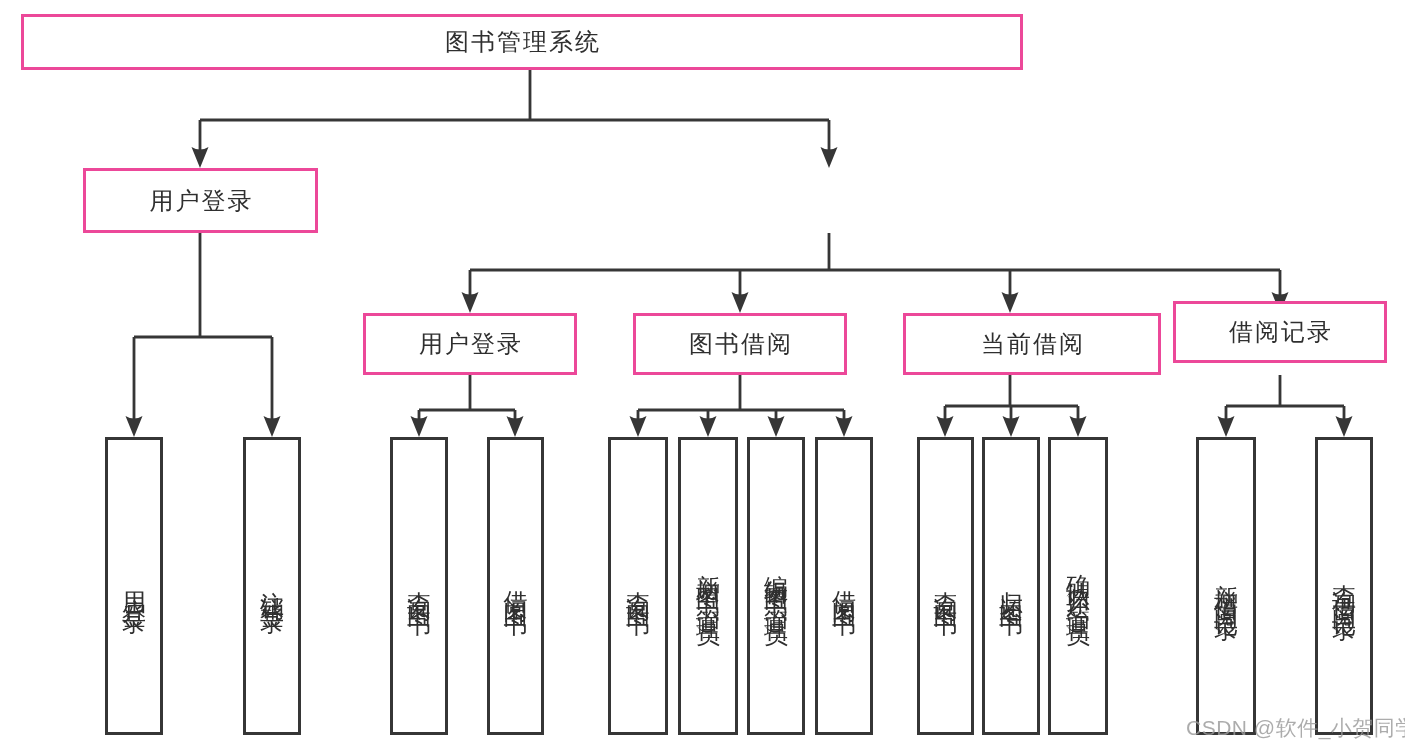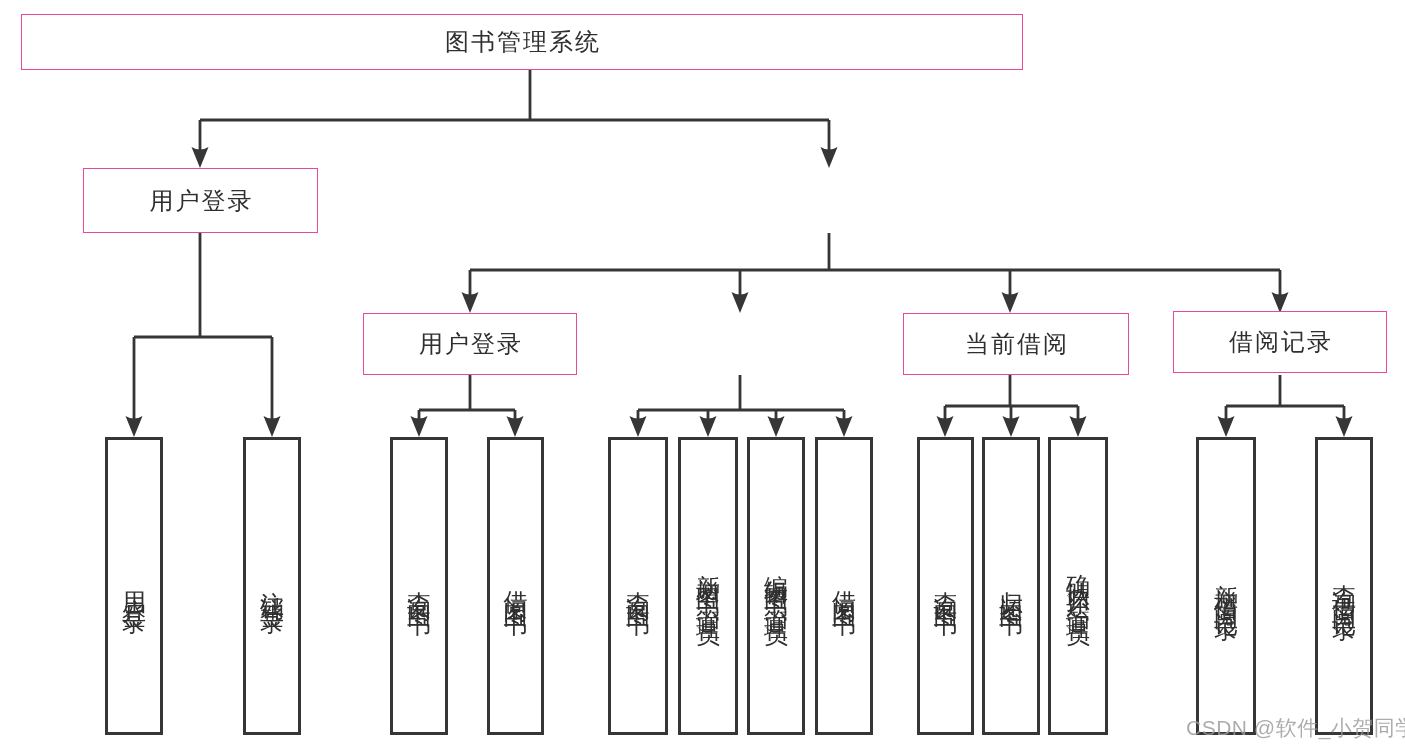--- a/index.html
+++ b/index.html
@@ -14,21 +14,21 @@
   }
   .wires {
     position: absolute;
     left: 0; top: 0;
     width: 1405px; height: 747px;
     pointer-events: none;
   }
   .node {
     position: absolute;
     box-sizing: border-box;
-    border: 1px solid #ec4899;
+    border: 3px solid #ec4899;
     background: #ffffff;
     display: flex;
     align-items: center;
     justify-content: center;
   }
   .node .lbl {
     font-size: 24px;
     letter-spacing: 2px;
     padding-left: 2px;
     white-space: nowrap;
@@ -114,24 +114,27 @@
     <span class="lbl">图书管理系统</span>
   </div>
 
   <div class="node" style="left:83px; top:168px; width:235px; height:65px">
     <span class="lbl">用户登录</span>
   </div>
 
   <div class="node" style="left:363px; top:313px; width:214px; height:62px">
     <span class="lbl">用户登录</span>
   </div>
-  <div class="node" style="left:903px; top:313px; width:226px; height:62px">
+  <div class="node" style="left:633px; top:313px; width:214px; height:62px">
+    <span class="lbl">图书借阅</span>
+  </div>
+  <div class="node" style="left:903px; top:313px; width:258px; height:62px">
     <span class="lbl">当前借阅</span>
   </div>
-  <div class="node" style="left:1173px; top:311px; width:214px; height:62px">
+  <div class="node" style="left:1173px; top:301px; width:214px; height:62px">
     <span class="lbl">借阅记录</span>
   </div>
 
   <div class="vnode" style="left:105px; width:58px">
     <span class="lbl">用户登录</span>
   </div>
   <div class="vnode" style="left:243px; width:58px">
     <span class="lbl">注销登录</span>
   </div>
 

